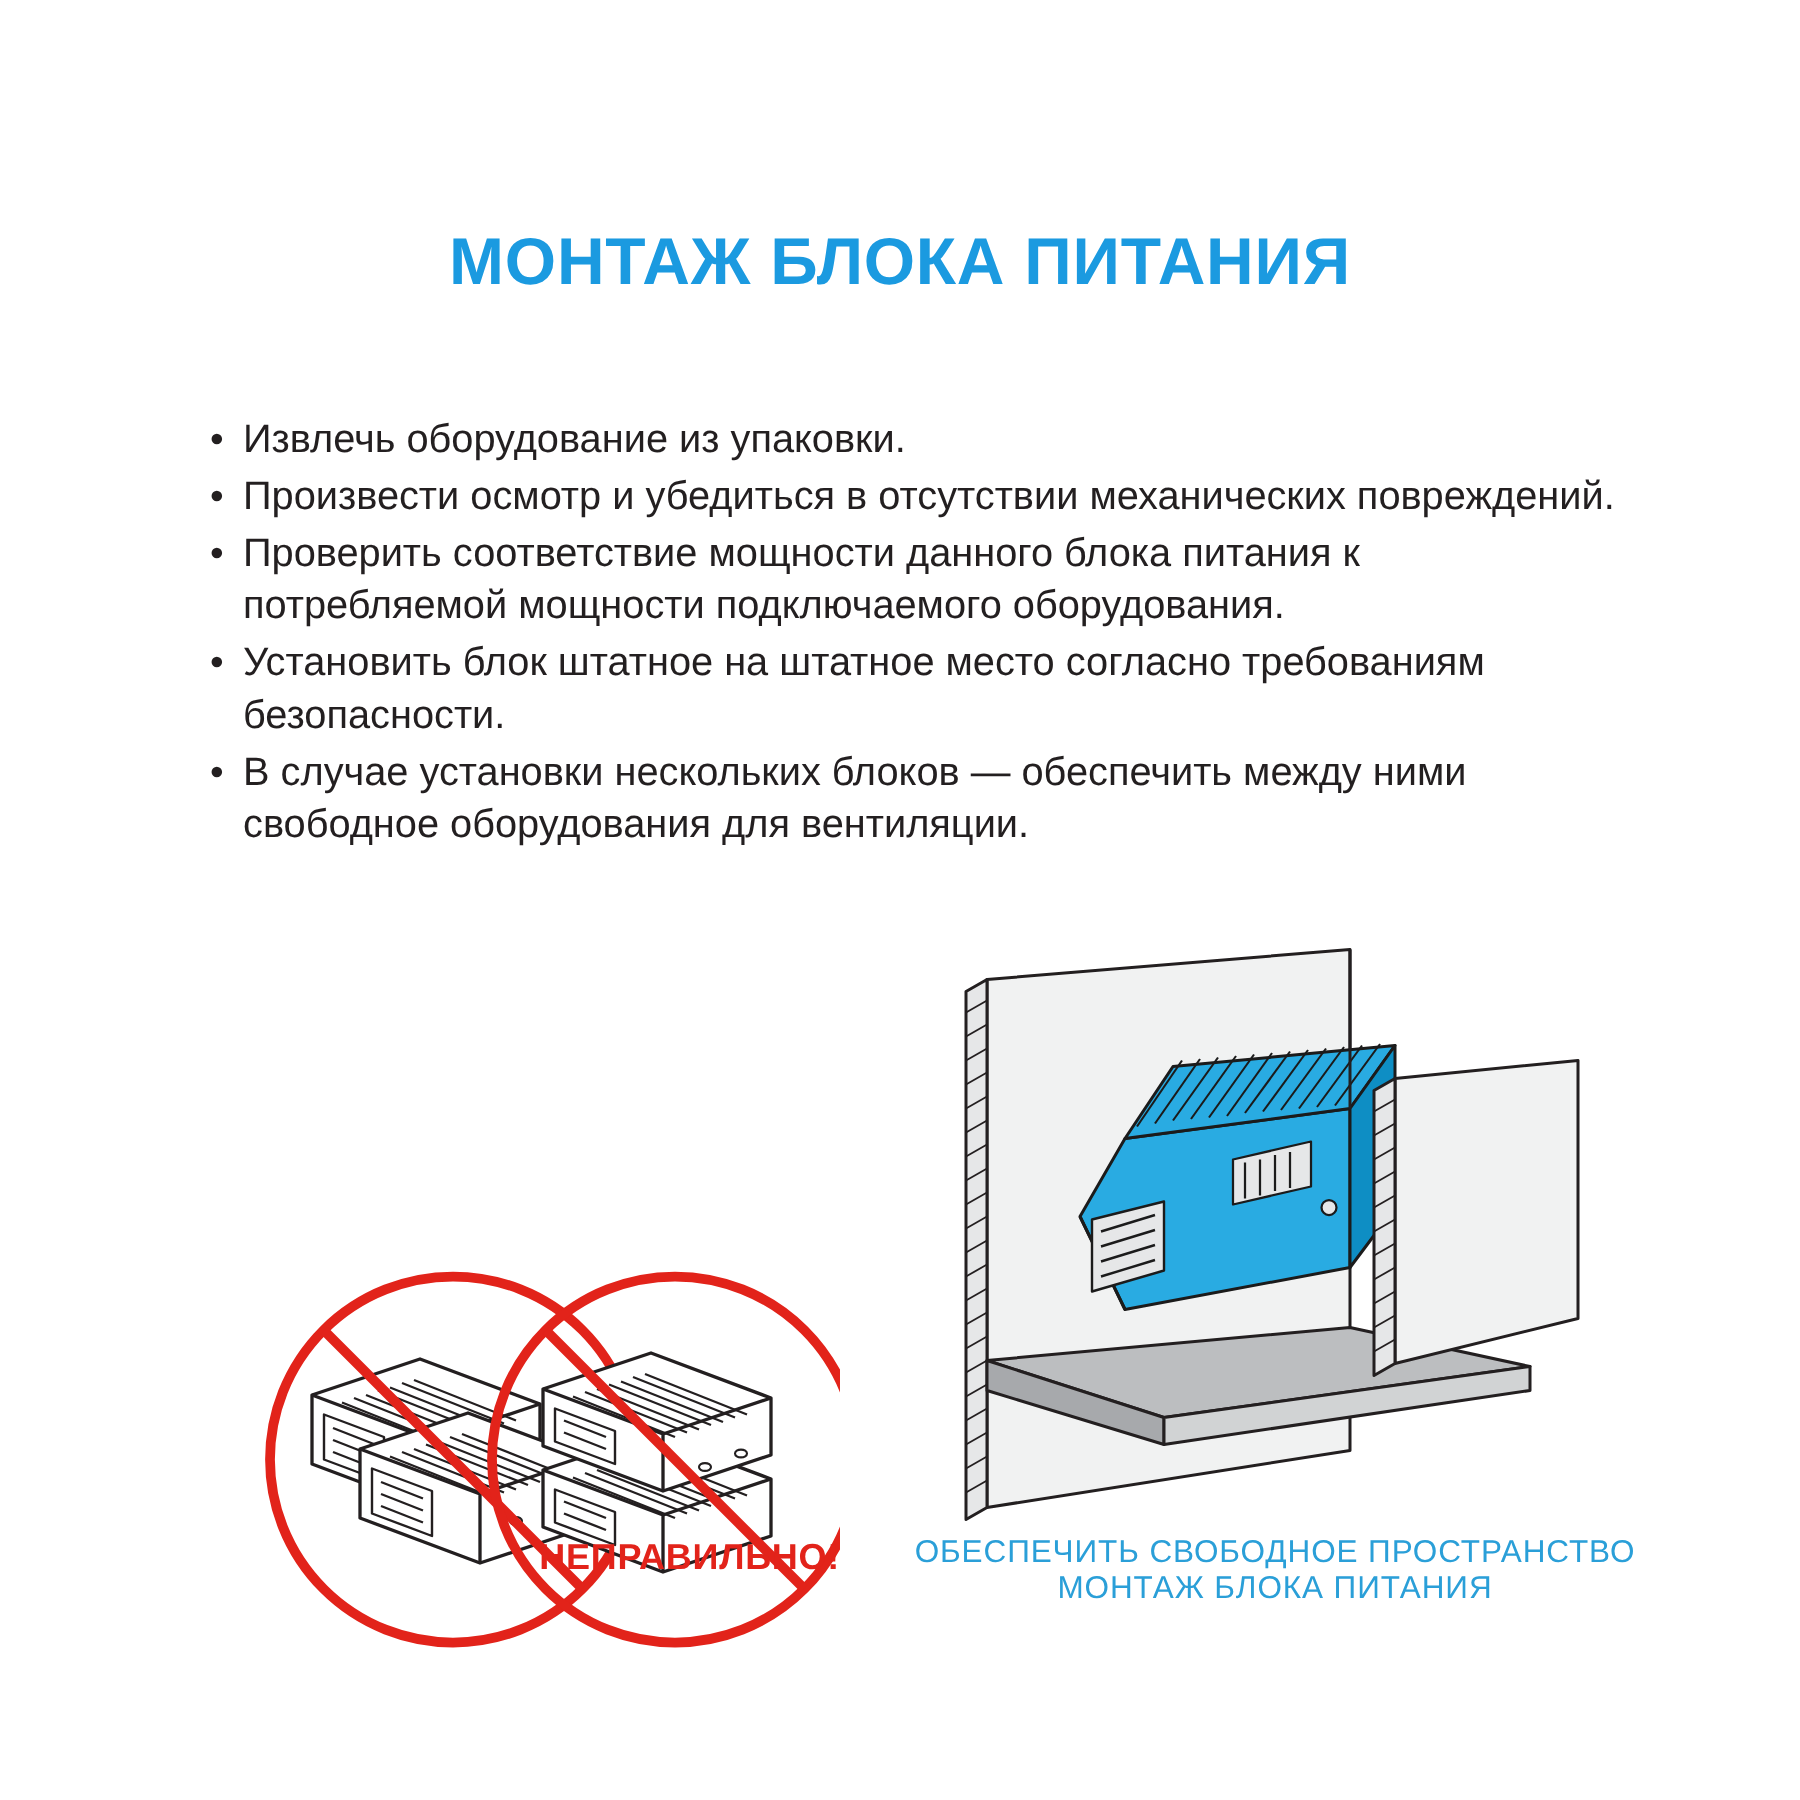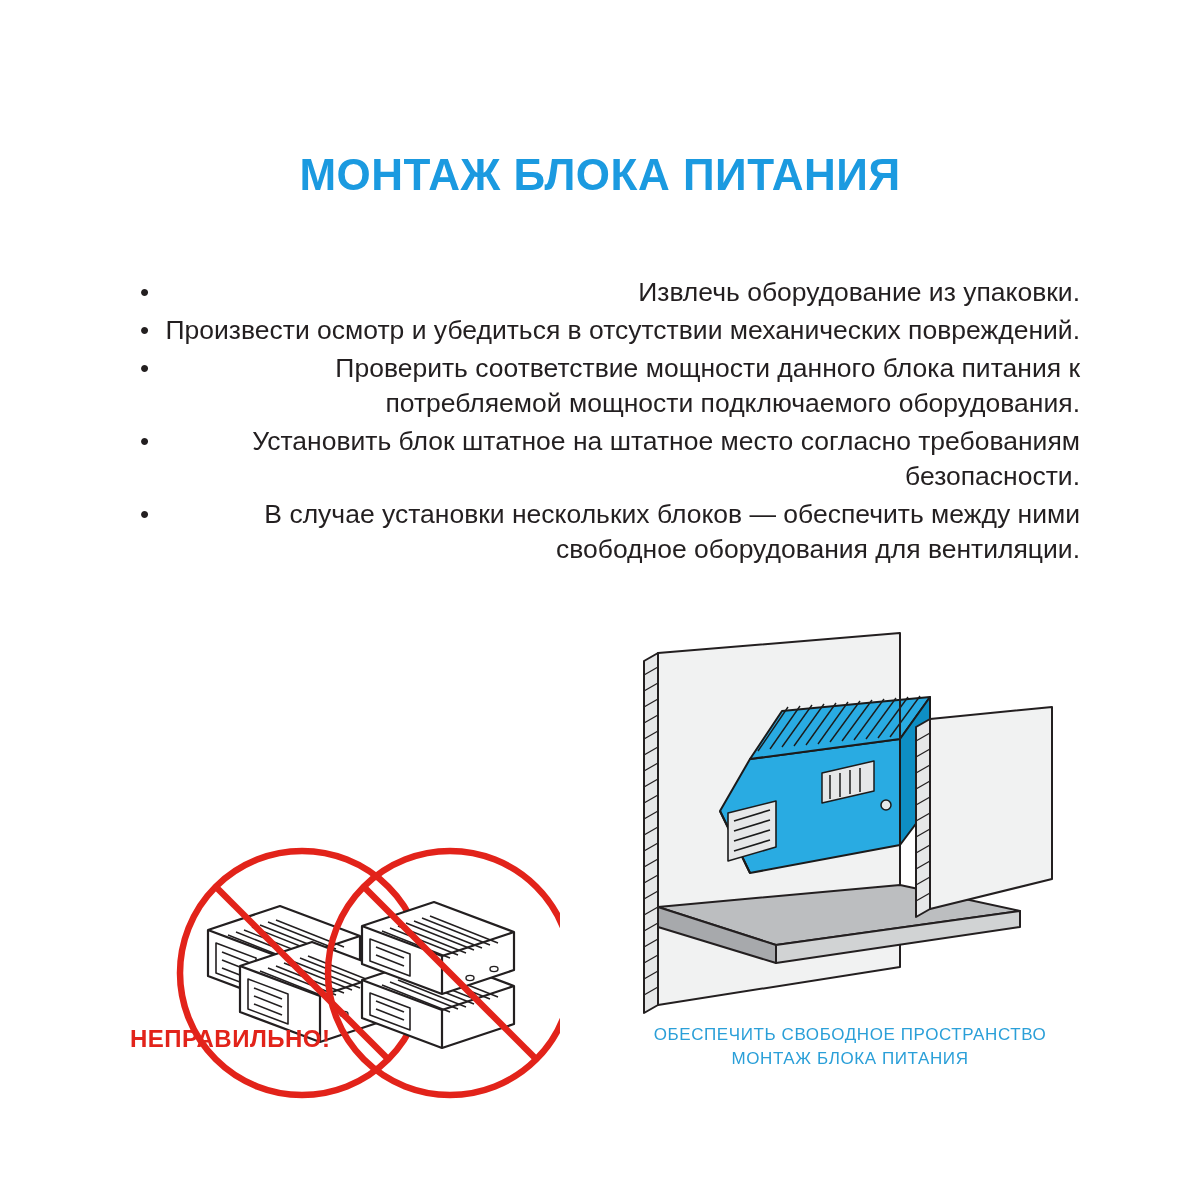--- a/index.html
+++ b/index.html
@@ -54,21 +54,20 @@
   }
   .bullet-dot {
     flex: 0 0 auto;
     width: 22px;
     font-size: 26px;
     line-height: 35px;
     color: #231f20;
   }
   .bullet-text {
     flex: 1 1 auto;
-    text-align: right;
   }
 
   
   .illustration-area {
     position: absolute;
     top: 615px;
     left: 0;
     width: 1200px;
     height: 585px;
   }
@@ -78,41 +77,41 @@
     left: 130px;
     top: 115px;
     width: 430px;
     height: 400px;
   }
   .wrong-caption {
     position: absolute;
     left: 130px;
     top: 410px;
     width: 430px;
-    text-align: left;
+    text-align: right;
     font-size: 24px;
     font-weight: bold;
     letter-spacing: 0.5px;
     color: #e2231a;
   }
 
   .right-block {
     position: absolute;
     left: 600px;
     top: 0px;
     width: 480px;
     height: 420px;
   }
   .right-caption {
     position: absolute;
     left: 570px;
     top: 408px;
     width: 560px;
     text-align: center;
-    font-size: 17px;
+    font-size: 21px;
     line-height: 24px;
     letter-spacing: 0.6px;
     color: #2a9fd8;
   }
 
   svg { display: block; }
 </style>
 </head>
 <body>
 

